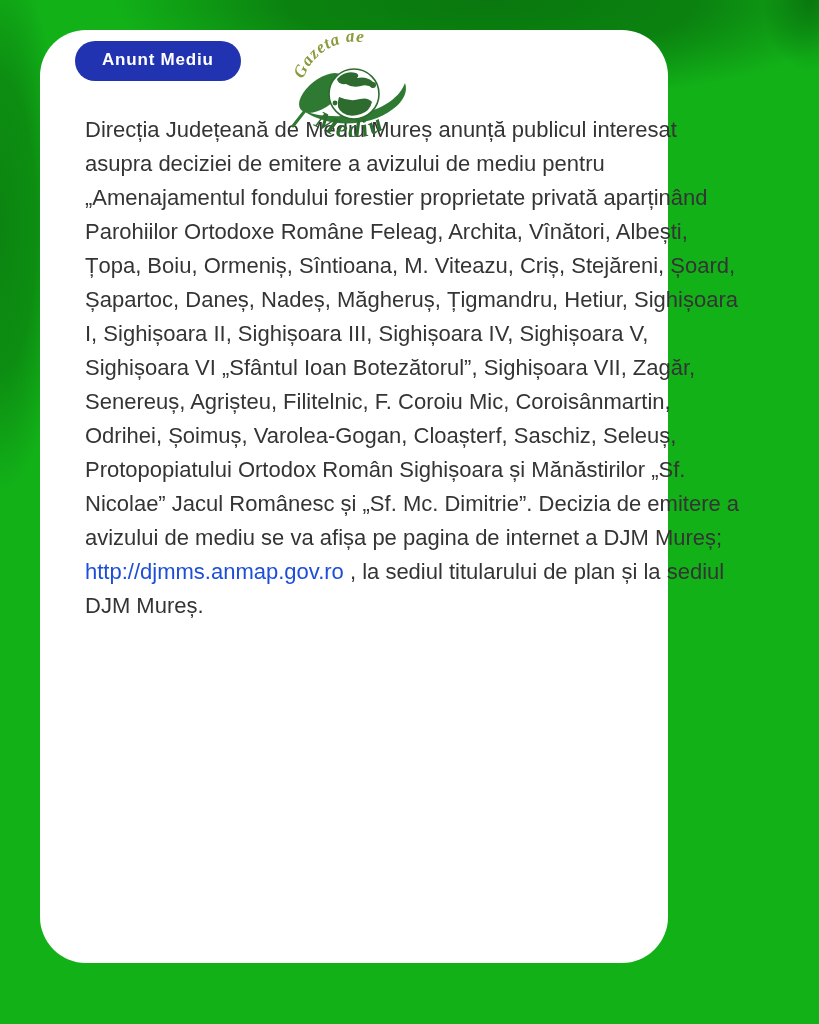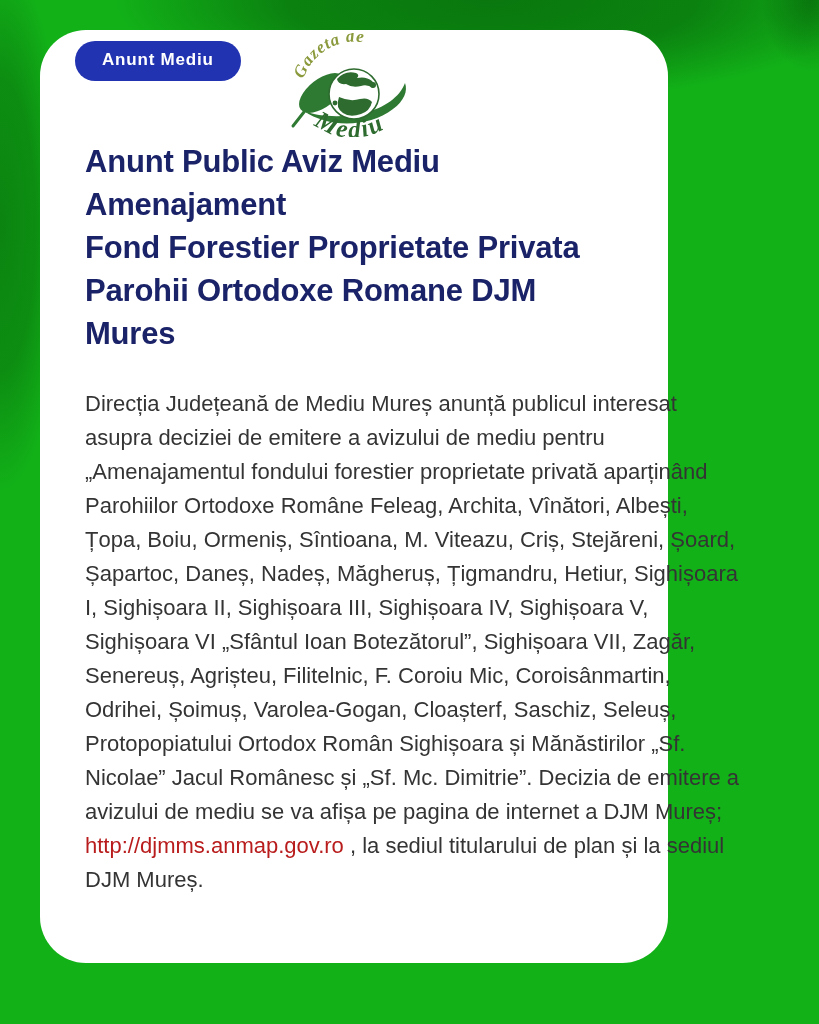--- a/index.html
+++ b/index.html
@@ -51,21 +51,21 @@
     letter-spacing:-.2px;
   }
   .title span { display:block; }
   .bodytext {
     margin-top:32px;
     width:657px;
     color:#343434;
     font-size:22px;
     line-height:34px;
   }
-  .bodytext .url { color:#b91c1c; text-decoration:none;margin-top:36px; }
+  .bodytext .url { color:#1d4ed8; text-decoration:none;margin-top:36px; }
 </style>
 </head>
 <body>
 
 <div class="page-bg"></div>
 
 <div class="card">
 
   <div class="badge">Anunt Mediu</div>
 
@@ -92,23 +92,18 @@
 
       <text font-family="Liberation Serif, serif" font-style="italic" font-weight="700" font-size="17" fill="#8a9a3c" letter-spacing="1">
         <textPath href="#arc-top" startOffset="6">Gazeta de</textPath>
       </text>
       <text font-family="Liberation Serif, serif" font-style="italic" font-weight="700" font-size="25" fill="#2e6b2f" letter-spacing="2">
         <textPath href="#arc-bottom" startOffset="8">Mediu</textPath>
       </text>
     </svg>
   </div>
 
-  <h1 class="title">
-    <span>Anunt Public Aviz Mediu Amenajament</span>
-    <span>Fond Forestier Proprietate Privata</span>
-    <span>Parohii Ortodoxe Romane DJM Mures</span>
-  </h1>
 
   <p class="bodytext">
     <span>Direcția Județeană de Mediu Mureș anunță publicul interesat asupra deciziei de emitere a avizului de mediu pentru „Amenajamentul fondului forestier proprietate privată aparținând Parohiilor Ortodoxe Române Feleag, Archita, Vînători, Albești, Țopa, Boiu, Ormeniș, Sîntioana, M. Viteazu, Criș, Stejăreni, Șoard, Șapartoc, Daneș, Nadeș, Măgheruș, Țigmandru, Hetiur, Sighișoara I, Sighișoara II, Sighișoara III, Sighișoara IV, Sighișoara V, Sighișoara VI „Sfântul Ioan Botezătorul”, Sighișoara VII, Zagăr, Senereuș, Agrișteu, Filitelnic, F. Coroiu Mic, Coroisânmartin, Odrihei, Șoimuș, Varolea-Gogan, Cloașterf, Saschiz, Seleuș, Protopopiatului Ortodox Român Sighișoara și Mănăstirilor „Sf. Nicolae” Jacul Românesc și „Sf. Mc. Dimitrie”. Decizia de emitere a avizului de mediu se va afișa pe pagina de internet a DJM Mureș; </span><span class="url">http://djmms.anmap.gov.ro</span><span> , la sediul titularului de plan și la sediul DJM Mureș.</span>
   </p>
 
 </div>
 
 </body></html>

